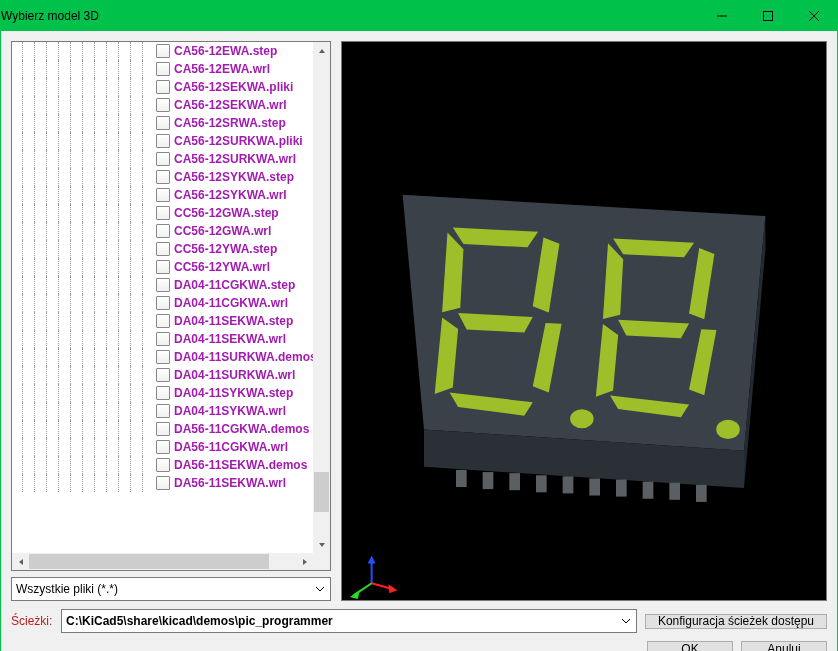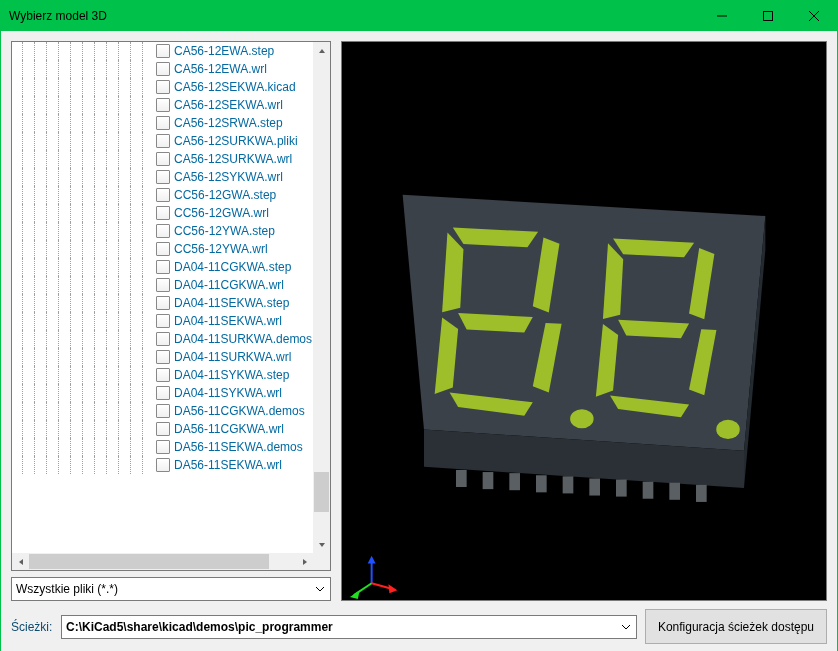--- a/index.html
+++ b/index.html
@@ -1,50 +1,50 @@
 <!DOCTYPE html>
 <html><head>
 <meta charset="utf-8">
 <style>
   * { box-sizing: border-box; margin: 0; padding: 0; font-family: "Segoe UI", Tahoma, sans-serif; font-size: 12px; }
   body { background: #fff; width: 838px; height: 651px; overflow: hidden; }
   .window { width: 838px; height: 651px; border: 1px solid #00c24a; display: flex; flex-direction: column; }
-  .titlebar { height: 30px; background: #00c24a; display: flex; align-items: center; padding-left: 8px; }
+  .titlebar { height: 30px; background: #00c24a; display: flex; align-items: center; }
   .titlebar .title { flex: 1; color: #000; font-size: 12px; }
   .titlebar .winbtn { width: 46px; height: 30px; display: flex; align-items: center; justify-content: center; color: #000; cursor: pointer; }
   .titlebar .winbtn svg { width: 10px; height: 10px; }
   .client { flex: 1; background: #f0f0f0; display: flex; flex-direction: column; padding: 10px; gap: 8px; }
   .upper { flex: 1; display: flex; gap: 10px; min-height: 0; }
   .left { width: 320px; display: flex; flex-direction: column; gap: 6px; }
   .treewrap { flex: 1; background: #fff; border: 1px solid #7a7a7a; position: relative; overflow: hidden; }
   .treelist { position: absolute; inset: 0 17px 17px 0; overflow: hidden; }
   .treelist .row { height: 18px; display: flex; align-items: center; padding-left: 10px; white-space: nowrap; }
   .treelist .row .guides { display: inline-flex; }
   .treelist .row .guide { width: 12px; height: 18px; border-left: 1px dotted #a0a0a0; }
   .treelist .row .fileicon { width: 14px; height: 14px; margin: 0 4px 0 2px; border: 1px solid #888; background: linear-gradient(#fff,#f0f0f0); border-radius: 1px; display: inline-block; flex-shrink: 0; }
-  .treelist .row .label { color: #0369a1; }
+  .treelist .row .label { color: #a21caf; font-weight: bold; }
   .vscroll { position: absolute; top: 0; right: 0; bottom: 17px; width: 17px; background: #f0f0f0; }
   .vscroll .thumb { position: absolute; left: 1px; right: 1px; top: 430px; height: 40px; background: #cdcdcd; }
   .vscroll .arrow { position: absolute; left: 0; right: 0; height: 17px; display: flex; align-items: center; justify-content: center; }
   .vscroll .arrow.up { top: 0; } .vscroll .arrow.down { bottom: 0; }
   .hscroll { position: absolute; left: 0; right: 17px; bottom: 0; height: 17px; background: #f0f0f0; }
   .hscroll .thumb { position: absolute; top: 1px; bottom: 1px; left: 17px; width: 240px; background: #cdcdcd; }
   .hscroll .arrow { position: absolute; top: 0; bottom: 0; width: 17px; display: flex; align-items: center; justify-content: center; }
   .hscroll .arrow.left { left: 0; } .hscroll .arrow.right { right: 0; }
   .scrollcorner { position: absolute; right: 0; bottom: 0; width: 17px; height: 17px; background: #f0f0f0; }
   .arrow svg { width: 8px; height: 8px; fill: #606060; }
   .combo { height: 24px; background: #fff; border: 1px solid #7a7a7a; display: flex; align-items: center; padding: 0 4px; justify-content: space-between; }
   .combo .combotext { color: #000; }
   .combo .chev { width: 12px; height: 12px; }
   .viewer { flex: 1; background: #000; border: 1px solid #7a7a7a; position: relative; overflow: hidden; }
   .viewer svg { width: 100%; height: 100%; display: block; }
   .pathsrow { display: flex; align-items: center; gap: 8px; }
-  .pathsrow .lbl { width: 42px; color: #0c4a6e; }
+  .pathsrow .lbl { width: 42px; color: #b91c1c; }
   .pathsrow .combo { flex: 1; font-weight: bold; }
-  .btn { height: 35px; min-width: 86px; padding: 0 12px; background: #e1e1e1; border: 1px solid #adadad; color: #000; display: inline-flex; align-items: center; justify-content: center; cursor: pointer; }
+  .btn { height: 15px; min-width: 86px; padding: 0 12px; background: #e1e1e1; border: 1px solid #adadad; color: #000; display: inline-flex; align-items: center; justify-content: center; cursor: pointer; }
   .btnrow { display: flex; justify-content: flex-end; gap: 8px; }
 </style>
 </head>
 <body>
 
 <div class="window">
   <div class="titlebar">
     <span class="title">Wybierz model 3D</span>
     <div class="winbtn">
         <svg viewBox="0 0 10 10">
@@ -110,21 +110,21 @@
                   <span class="guide"></span>
                   <span class="guide"></span>
                   <span class="guide"></span>
                   <span class="guide"></span>
                   <span class="guide"></span>
                   <span class="guide"></span>
                   <span class="guide"></span>
                   <span class="guide"></span>
                 </span>
                 <span class="fileicon"></span>
-                <span class="label">CA56-12SEKWA.kicad</span>
+                <span class="label">CA56-12SEKWA.pliki</span>
               </div>
               <div class="row">
                 <span class="guides">
                   <span class="guide"></span>
                   <span class="guide"></span>
                   <span class="guide"></span>
                   <span class="guide"></span>
                   <span class="guide"></span>
                   <span class="guide"></span>
                   <span class="guide"></span>
@@ -179,20 +179,37 @@
                   <span class="guide"></span>
                   <span class="guide"></span>
                   <span class="guide"></span>
                   <span class="guide"></span>
                   <span class="guide"></span>
                   <span class="guide"></span>
                   <span class="guide"></span>
                 </span>
                 <span class="fileicon"></span>
                 <span class="label">CA56-12SURKWA.wrl</span>
+              </div>
+              <div class="row">
+                <span class="guides">
+                  <span class="guide"></span>
+                  <span class="guide"></span>
+                  <span class="guide"></span>
+                  <span class="guide"></span>
+                  <span class="guide"></span>
+                  <span class="guide"></span>
+                  <span class="guide"></span>
+                  <span class="guide"></span>
+                  <span class="guide"></span>
+                  <span class="guide"></span>
+                  <span class="guide"></span>
+                </span>
+                <span class="fileicon"></span>
+                <span class="label">CA56-12SYKWA.step</span>
               </div>
               <div class="row">
                 <span class="guides">
                   <span class="guide"></span>
                   <span class="guide"></span>
                   <span class="guide"></span>
                   <span class="guide"></span>
                   <span class="guide"></span>
                   <span class="guide"></span>
                   <span class="guide"></span>

